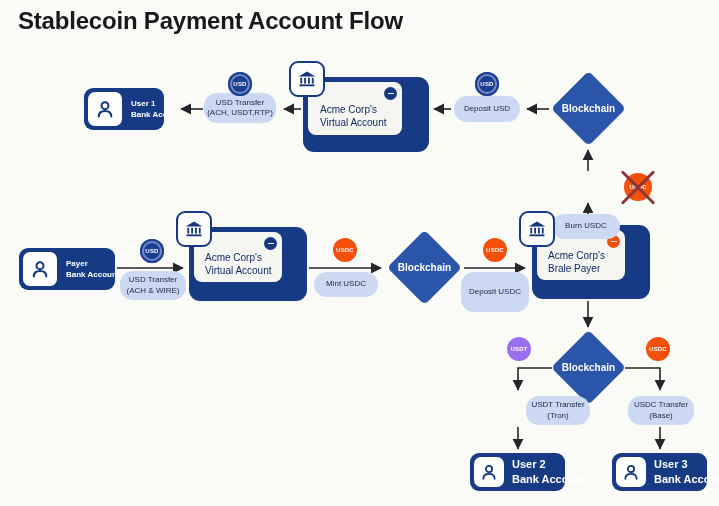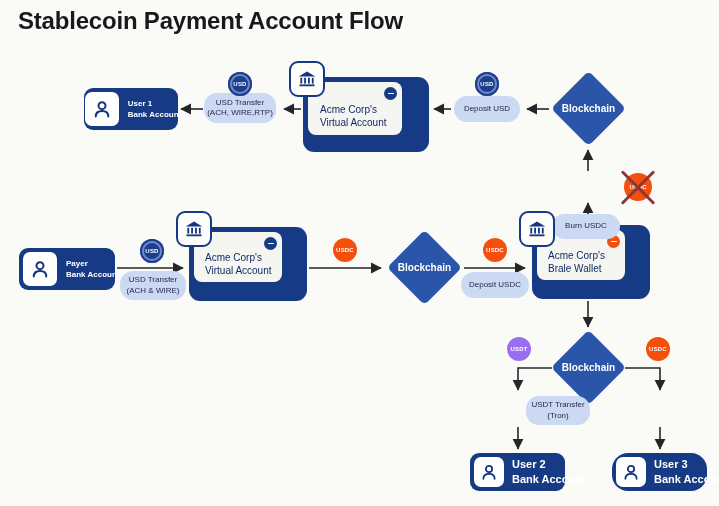--- a/index.html
+++ b/index.html
@@ -121,21 +121,21 @@
       <path d="M309,268 L381,268" marker-end="url(#ah)"></path>
       <path d="M464,268 L525,268" marker-end="url(#ah)"></path>
       <path d="M588,301 L588,327" marker-end="url(#ah)"></path>
       <path d="M552,368 L518,368 L518,390" marker-end="url(#ah)"></path>
       <path d="M625,368 L660,368 L660,390" marker-end="url(#ah)"></path>
       <path d="M518,427 L518,449" marker-end="url(#ah)"></path>
       <path d="M660,427 L660,449" marker-end="url(#ah)"></path>
     </g>
   </svg>
 
-  <div class="bankbox" style="left:84px; top:88px; width:94px; height:42px;justify-content:center;">
+  <div class="bankbox" style="left:84px; top:88px; width:80px; height:42px;">
     <span class="iconsq">
       <svg width="20" height="20" viewBox="0 0 24 24" fill="none" stroke="#14367E" stroke-width="2.4" stroke-linecap="round">
         <circle cx="12" cy="8" r="4.2"></circle>
         <path d="M4.5 21 C4.5 16.5 8 14.5 12 14.5 C16 14.5 19.5 16.5 19.5 21"></path>
       </svg>
     </span>
     <span class="btxt">
       <span>User 1</span><br><span>Bank Account</span>
     </span>
   </div>
@@ -157,21 +157,21 @@
       <svg width="18" height="18" viewBox="0 0 24 24" fill="none" stroke="#14367E" stroke-width="2.4" stroke-linecap="round">
         <circle cx="12" cy="8" r="4.2"></circle>
         <path d="M4.5 21 C4.5 16.5 8 14.5 12 14.5 C16 14.5 19.5 16.5 19.5 21"></path>
       </svg>
     </span>
     <span class="btxt">
       <span>User 2</span><br><span>Bank Account</span>
     </span>
   </div>
 
-  <div class="bankbox sm" style="left:612px; top:453px; width:95px; height:38px;border-radius:16px;">
+  <div class="bankbox sm" style="left:612px; top:453px; width:95px; height:38px;">
     <span class="iconsq">
       <svg width="18" height="18" viewBox="0 0 24 24" fill="none" stroke="#14367E" stroke-width="2.4" stroke-linecap="round">
         <circle cx="12" cy="8" r="4.2"></circle>
         <path d="M4.5 21 C4.5 16.5 8 14.5 12 14.5 C16 14.5 19.5 16.5 19.5 21"></path>
       </svg>
     </span>
     <span class="btxt">
       <span>User 3</span><br><span>Bank Account</span>
     </span>
   </div>
@@ -218,21 +218,21 @@
     </svg>
   </div>
 
   <div class="card" style="left:532px; top:225px; width:118px; height:74px;">
     <div class="inner" style="width:88px; height:50px;">
       <span class="badge usdc">
           <span class="dash"></span>
         </span>
     </div>
     <div class="ctext" style="left:16px; top:24px;">
-      <span>Acme Corp's</span><br><span>Brale Wallet</span>
+      <span>Acme Corp's</span><br><span>Brale Payer</span>
     </div>
   </div>
   <div class="iconcard" style="left:519px; top:211px;">
     <svg width="20" height="20" viewBox="0 0 24 24" fill="#14367E">
       <path d="M12 3 L22 9 L2 9 Z"></path>
       <rect x="4" y="10.5" width="2.2" height="7"></rect>
       <rect x="8.6" y="10.5" width="2.2" height="7"></rect>
       <rect x="13.2" y="10.5" width="2.2" height="7"></rect>
       <rect x="17.8" y="10.5" width="2.2" height="7"></rect>
       <rect x="3" y="18.5" width="18" height="2.2"></rect>
@@ -247,38 +247,45 @@
     <div class="shape"></div>
     <div class="dlabel">Blockchain</div>
   </div>
   <div class="diamond" style="left:551px; top:330px;">
     <div class="shape"></div>
     <div class="dlabel">Blockchain</div>
   </div>
 
   <div class="pill" style="left:204px; top:93px; width:72px; height:30px;">
     <span>USD Transfer</span>
-    <span>(ACH, WIRE,RTP)</span>
+    <span>(ACH, USDT,RTP)</span>
   </div>
   <div class="pill" style="left:454px; top:96px; width:66px; height:26px;">
     <span>Deposit USD</span>
   </div>
   <div class="pill" style="left:552px; top:174px; width:68px; height:25px;margin-top:40px;">
     <span>Burn USDC</span>
   </div>
   <div class="pill" style="left:120px; top:271px; width:66px; height:29px;">
     <span>USD Transfer</span>
     <span>(ACH &amp; WIRE)</span>
   </div>
-  <div class="pill" style="left:461px; top:272px; width:68px; height:26px;">
+  <div class="pill" style="left:314px; top:272px; width:64px; height:25px;">
+    <span>Mint USDC</span>
+  </div>
+  <div class="pill" style="left:461px; top:272px; width:68px; height:40px;">
     <span>Deposit USDC</span>
   </div>
   <div class="pill" style="left:486px; top:396px; width:64px; height:29px;margin-left:40px;">
     <span>USDT Transfer</span>
     <span>(Tron)</span>
+  </div>
+  <div class="pill" style="left:628px; top:396px; width:66px; height:29px;">
+    <span>USDC Transfer</span>
+    <span>(Base)</span>
   </div>
 
   <div class="coin usd" style="left:228px; top:72px;">
       <span>USD</span>
     </div>
   <div class="coin usd" style="left:475px; top:72px;">
       <span>USD</span>
     </div>
   <div class="coin usd" style="left:140px; top:239px;">
       <span>USD</span>

